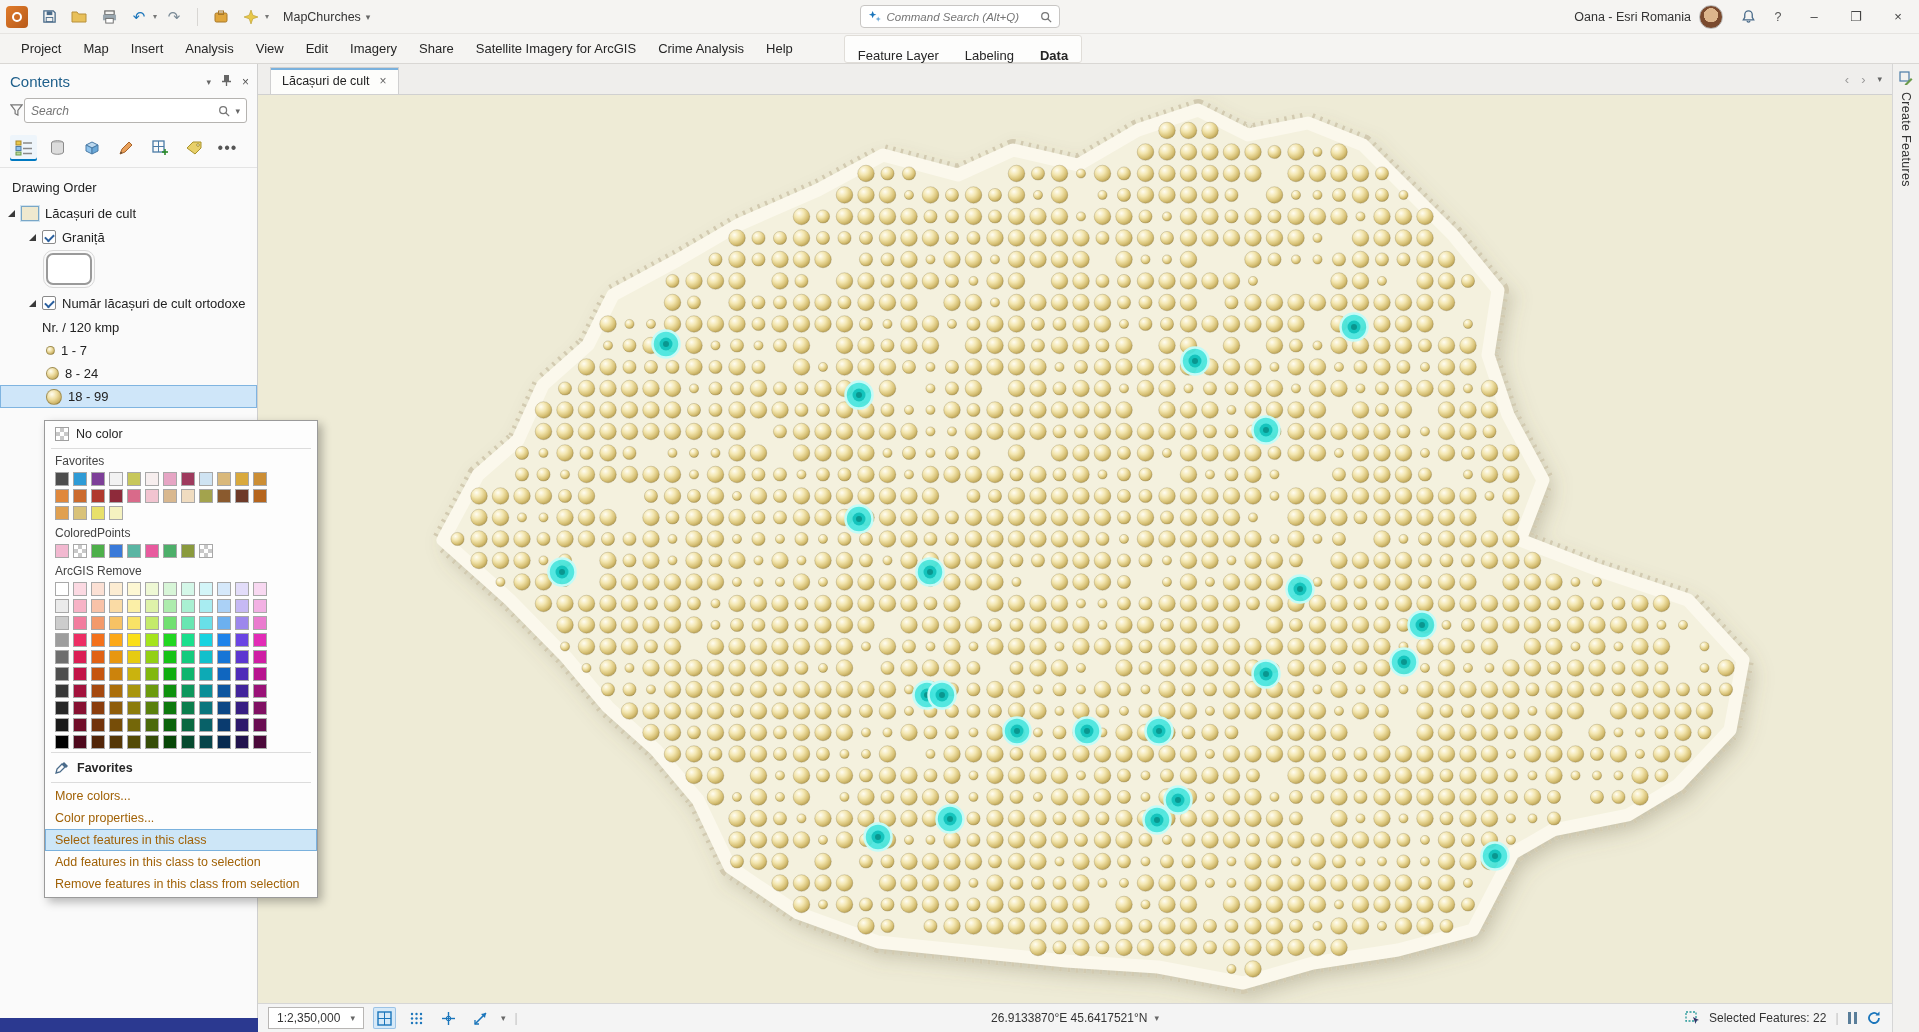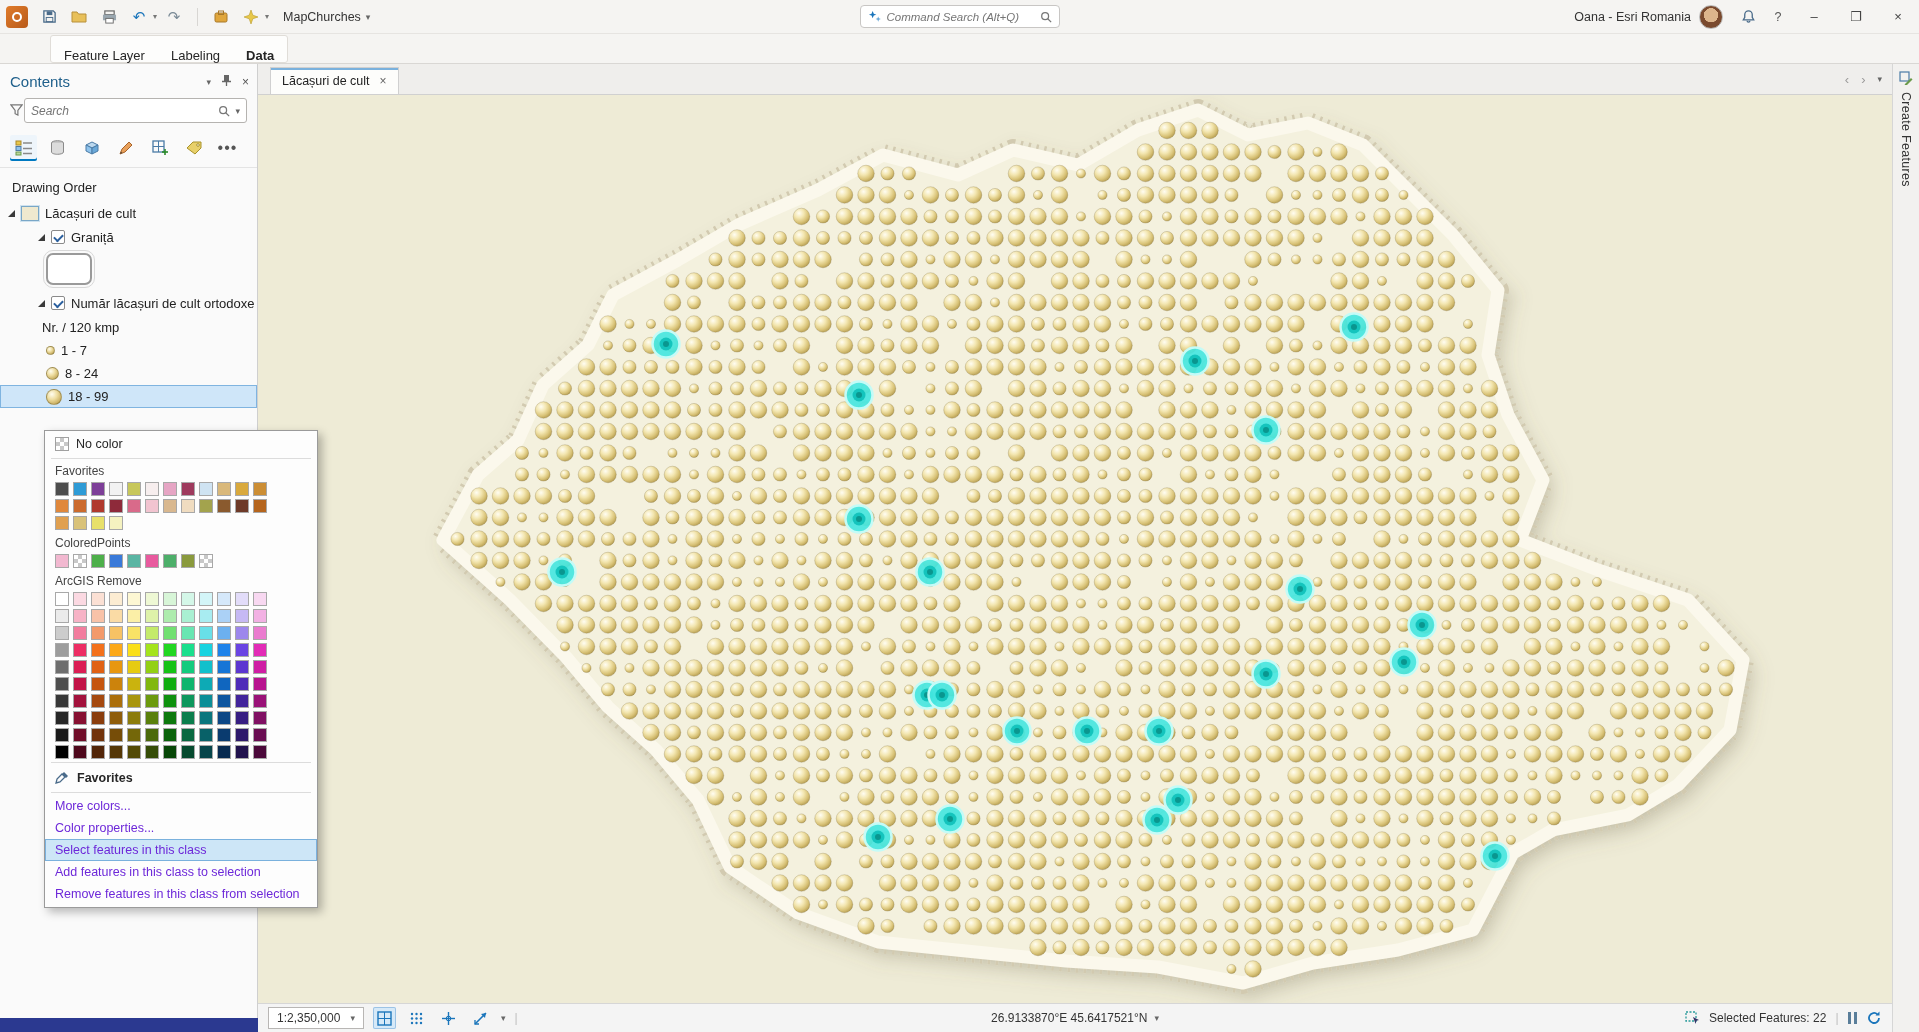--- a/index.html
+++ b/index.html
@@ -51,50 +51,50 @@
   .pane-search { flex:1; height:25px; border:1px solid #b5b3b0; border-radius:3px; background:#fff;
     display:flex; align-items:center; padding:0 6px; gap:5px; }
   .pane-search input { border:0; outline:0; flex:1; min-width:0; font-size:12px; font-style:italic;
     color:#777; font-family:"Liberation Sans", sans-serif; }
   .pane-tools { display:flex; align-items:center; gap:7px; padding:4px 10px 6px 10px; border-bottom:1px solid #e4e4e4; }
   .tool { width:27px; height:26px; display:flex; align-items:center; justify-content:center; border-radius:2px; }
   .tool.sel { box-shadow:inset 0 -2px 0 #0079c1; background:#eef5fb; }
   .drawing-order { font-size:13px; color:#222; margin:12px 0 6px 12px; }
   .tree { font-size:13px; color:#222; }
   .tree-row { height:24px; display:flex; align-items:center; gap:6px; padding-left:8px; }
-  .tree-row.indent1 { padding-left:38px; }
+  .tree-row.indent1 { padding-left:29px; }
   .tree-row.indent2 { padding-left:42px; }
   .tree-row.classrow { padding-left:46px; height:23px; }
   .tree-row.selrow { background:#cfe6f9; box-shadow:inset 0 0 0 1px #7fb4e0; }
   .tri { width:0; height:0; border-left:7px solid transparent; border-bottom:7px solid #3a3a3a; }
   .cbx { width:14px; height:14px; border:1px solid #8a8a8a; background:#fff; position:relative; border-radius:2px;}
   .cbx::after { content:""; position:absolute; left:2px; top:2.5px; width:7px; height:4px;
     border-left:2px solid #2a5f9e; border-bottom:2px solid #2a5f9e; transform:rotate(-45deg); }
   .map-thumb { width:18px; height:15px; background:#efe9cf; border:1px solid #7aa7c7; box-shadow:0 0 0 1px #cfe2ef; }
   .symbol-row { padding:4px 0 6px 46px; }
   .symbol-rect { display:block; width:46px; height:32px; background:#fff; border:2px solid #9a9a9a;
     border-radius:7px; outline:1px solid #d8d8d8; outline-offset:2px; }
   .gdot { border-radius:50%; background:radial-gradient(circle at 35% 30%, #fffdf0, #eeddA0 40%, #cdb469 72%, #97823f 100%);
     border:0.5px solid rgba(110,95,45,.5); }
   .dot-s { width:9px; height:9px; }
   .dot-m { width:13px; height:13px; }
   .dot-l { width:16px; height:16px; }
 
   
-  .picker { position:absolute; left:44px; top:430px; width:274px; background:#fdfdfd;
+  .picker { position:absolute; left:44px; top:420px; width:274px; background:#fdfdfd;
     border:1px solid #9a9a9a; box-shadow:4px 4px 9px rgba(0,0,0,.28); z-index:40; font-size:12.5px; padding-bottom:2px;}
   .picker .nocolor { height:25px; display:flex; align-items:center; gap:7px; padding:0 10px; }
   .checker { background:repeating-conic-gradient(#c8c8c8 0% 25%, #ffffff 0% 50%); background-size:8px 8px; }
   .nocolor .sw { width:14px; height:14px; border:1px solid #a0a0a0; }
   .sep { border:0; border-top:1px solid #dcdcdc; margin:2px 6px; }
   .picker-label { color:#444; font-size:12px; margin:5px 0 2px 10px; }
   .swatch-row { display:flex; gap:4px; padding:1.5px 0 1.5px 10px; }
   .swatch { width:14px; height:14px; border:1px solid #a8a8a8; }
   .eyedrop-row { height:25px; display:flex; align-items:center; gap:8px; padding:0 10px; font-weight:bold; }
-  .menu-item { height:22px; display:flex; align-items:center; padding:0 10px; color:#6d28d9; white-space:nowrap; overflow:hidden;}
+  .menu-item { height:22px; display:flex; align-items:center; padding:0 10px; color:#a16207; white-space:nowrap; overflow:hidden;}
   .menu-item.hl { background:#cde6f7; box-shadow:inset 0 0 0 1px #7ab1dd; }
 
   
   .ttip { position:absolute; left:214px; top:875px; width:296px; background:#f0f0f0;
     border:1px solid #767676; box-shadow:3px 3px 6px rgba(0,0,0,.25); z-index:60;
     font-size:12px; color:#3a3a3a; padding:7px 9px; line-height:1.35; }
 
   
   .view-tabbar { position:absolute; left:258px; top:64px; right:27px; height:31px; background:#efeeec;
     border-bottom:1px solid #d0d0d0; display:flex; align-items:stretch; }
@@ -201,20 +201,33 @@
           </svg>
       </span>
       <span class="tb-icon">?</span>
       <span class="win-btn">–</span>
       <span class="win-btn">❐</span>
       <span class="win-btn">×</span>
     </div>
   </header>
 
   <nav class="ribbon">
+    <div class="rtabs" id="ribbon-tabs">
+        <span class="rtab">Project</span>
+        <span class="rtab">Map</span>
+        <span class="rtab">Insert</span>
+        <span class="rtab">Analysis</span>
+        <span class="rtab">View</span>
+        <span class="rtab">Edit</span>
+        <span class="rtab">Imagery</span>
+        <span class="rtab">Share</span>
+        <span class="rtab">Satellite Imagery for ArcGIS</span>
+        <span class="rtab">Crime Analysis</span>
+        <span class="rtab">Help</span>
+      </div>
     <div class="ctx-group" id="contextual-tabs">
         <span class="ctx-tab">Feature Layer</span>
         <span class="ctx-tab">Labeling</span>
         <span class="ctx-tab active">Data</span>
       </div>
   </nav>
 
   <aside class="contents">
     <div class="pane-head">
       <span class="pane-title">Contents</span>

